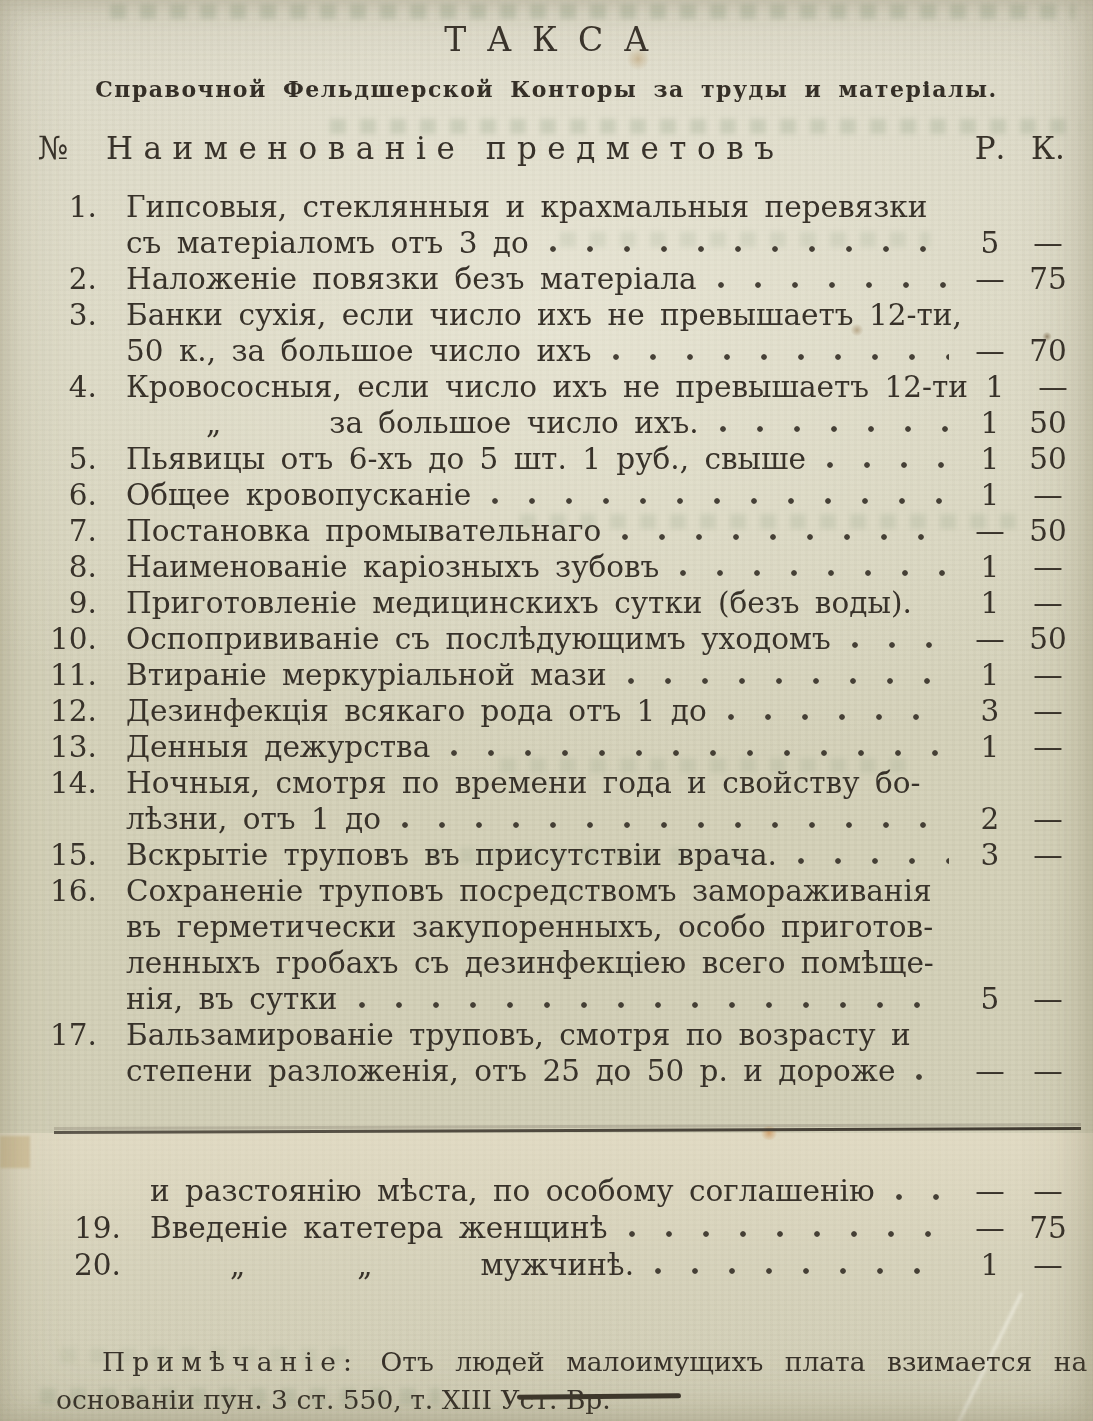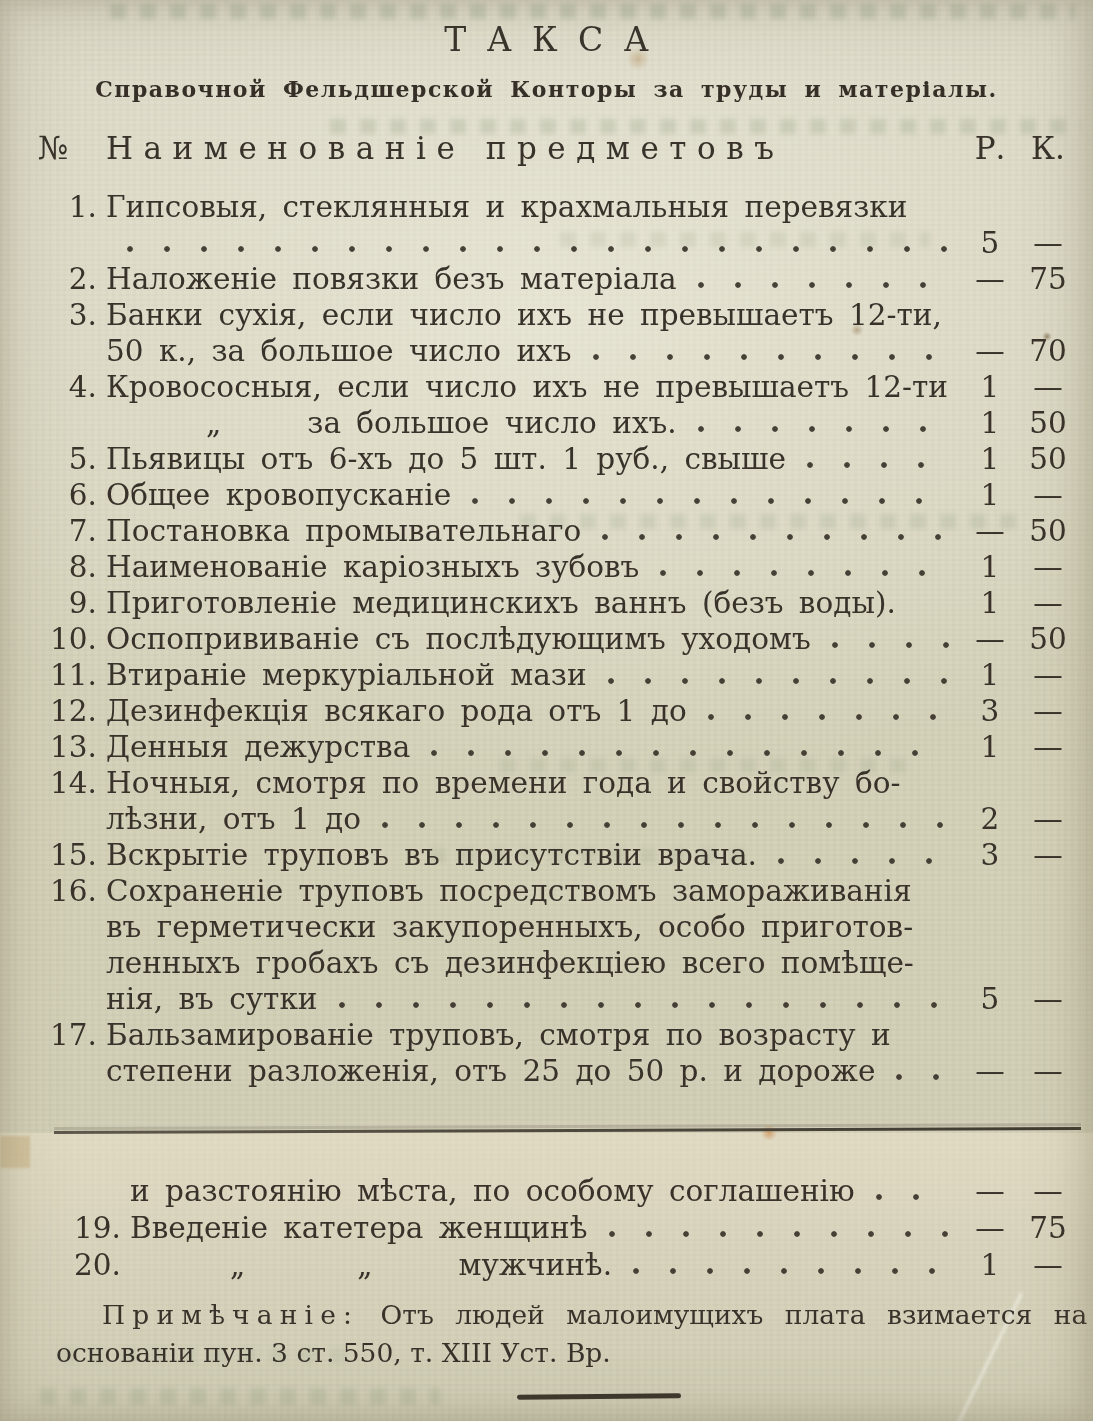--- a/index.html
+++ b/index.html
@@ -54,33 +54,33 @@
   .header-num{width:106px;text-align:center;font-size:32px;flex:none;}
   .header-name{flex:1;text-align:left;letter-spacing:0.34em;}
   .header-r{width:54px;text-align:center;flex:none;}
   .header-k{width:62px;margin-right:14px;text-align:center;flex:none;}
 
   .tbl{position:absolute;top:190px;left:0;right:0;}
   .tbl2{top:1174px;}
   .line{display:flex;align-items:baseline;height:36px;font-size:29.5px;}
   .tbl2 .line{height:37px;padding-left:24px;}
   .num{width:106px;padding-right:9px;box-sizing:border-box;text-align:right;flex:none;}
-  .txt{white-space:nowrap;word-spacing:6px;flex:none;}
+  .txt{white-space:nowrap;word-spacing:6px;flex:none;margin-left:20px;}
   .bold .txt{font-weight:bold;color:#2f2a21;}
   .q{flex:none;margin-left:100px;}
   .qq{flex:none;margin-left:112px;}
-  .after-q{margin-left:86px;text-align:right;}
+  .after-q{margin-left:108px;text-align:right;}
   .fill{flex:1 1 auto;}
   .dots{flex:1 1 auto;height:8px;margin:0 14px 0 20px;align-self:baseline;
     background-image:radial-gradient(circle at 4px 4px, rgba(57,51,42,0.92) 2.4px, rgba(57,51,42,0) 3.2px);
     background-size:37px 8px;background-repeat:repeat-x;background-position:left bottom;}
   .pr{width:54px;flex:none;text-align:center;}
   .pk{width:62px;flex:none;text-align:center;margin-right:14px;}
 
-  .note{position:absolute;top:1296px;left:56px;right:38px;font-size:26.5px;line-height:38px;color:#38322a;}
+  .note{position:absolute;top:1343px;left:56px;right:38px;font-size:26.5px;line-height:38px;color:#38322a;}
   .note .l1{text-indent:46px;word-spacing:13px;white-space:nowrap;}
   .note .label{letter-spacing:0.27em;}
 </style>
 </head>
 <body>
 
 <div class="sheet">
 
   <div class="bleed b1"></div>
   <div class="bleed b2"></div>
@@ -111,20 +111,21 @@
   <div class="tbl">
       <div class="line">
         <span class="num">1.</span>
         <span class="txt">Гипсовыя, стеклянныя и крахмальныя перевязки</span>
         <span class="fill"></span>
         <span class="pr"></span>
         <span class="pk"></span>
       </div>
       <div class="line">
         <span class="num"></span>
+        <span class="txt">съ матеріаломъ отъ 3 до</span>
         <span class="dots"></span>
         <span class="pr">5</span>
         <span class="pk">—</span>
       </div>
       <div class="line">
         <span class="num">2.</span>
         <span class="txt">Наложеніе повязки безъ матеріала</span>
         <span class="dots"></span>
         <span class="pr">—</span>
         <span class="pk">75</span>
@@ -181,21 +182,21 @@
       </div>
       <div class="line">
         <span class="num">8.</span>
         <span class="txt">Наименованіе каріозныхъ зубовъ</span>
         <span class="dots"></span>
         <span class="pr">1</span>
         <span class="pk">—</span>
       </div>
       <div class="line">
         <span class="num">9.</span>
-        <span class="txt">Приготовленіе медицинскихъ ваннъ (безъ воды).</span>
+        <span class="txt">Приготовленіе медицинскихъ сутки (безъ воды).</span>
         <span class="fill"></span>
         <span class="pr">1</span>
         <span class="pk">—</span>
       </div>
       <div class="line">
         <span class="num">10.</span>
         <span class="txt">Оспопрививаніе съ послѣдующимъ уходомъ</span>
         <span class="dots"></span>
         <span class="pr">—</span>
         <span class="pk">50</span>

